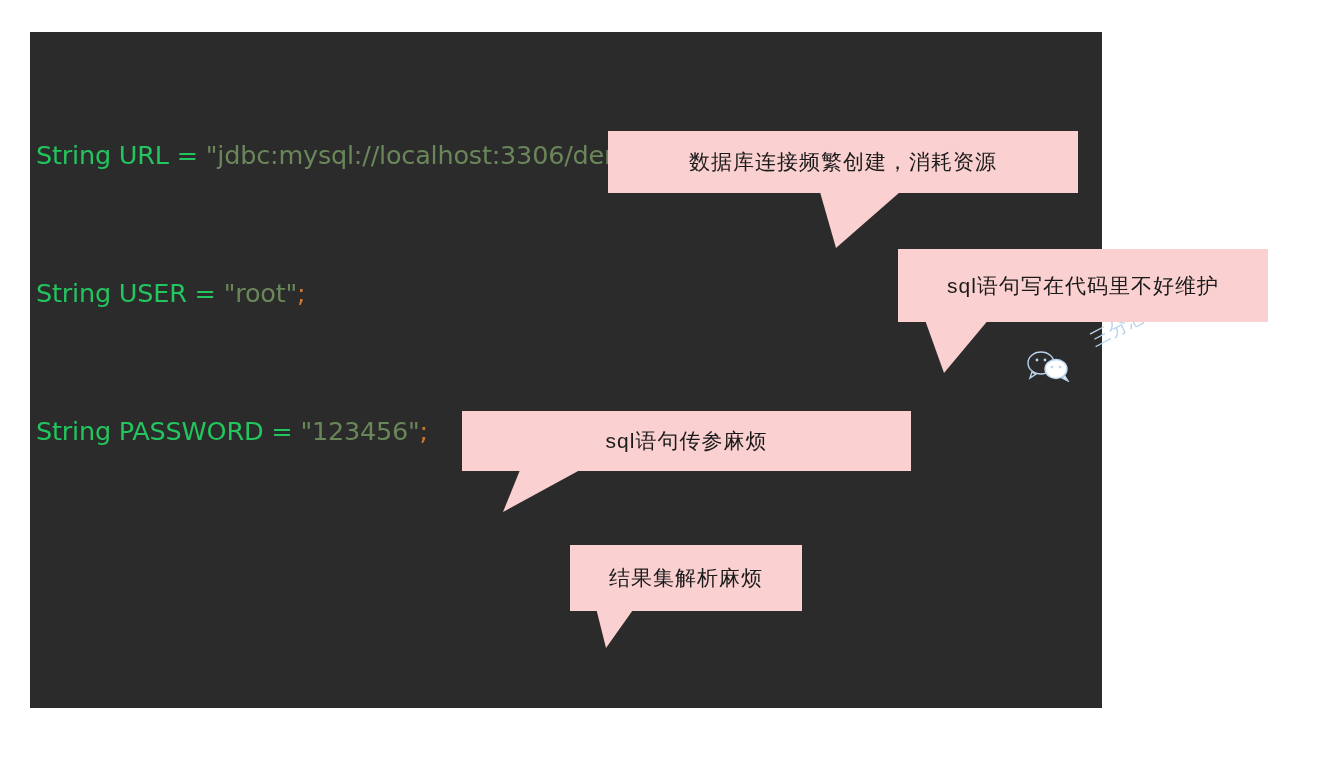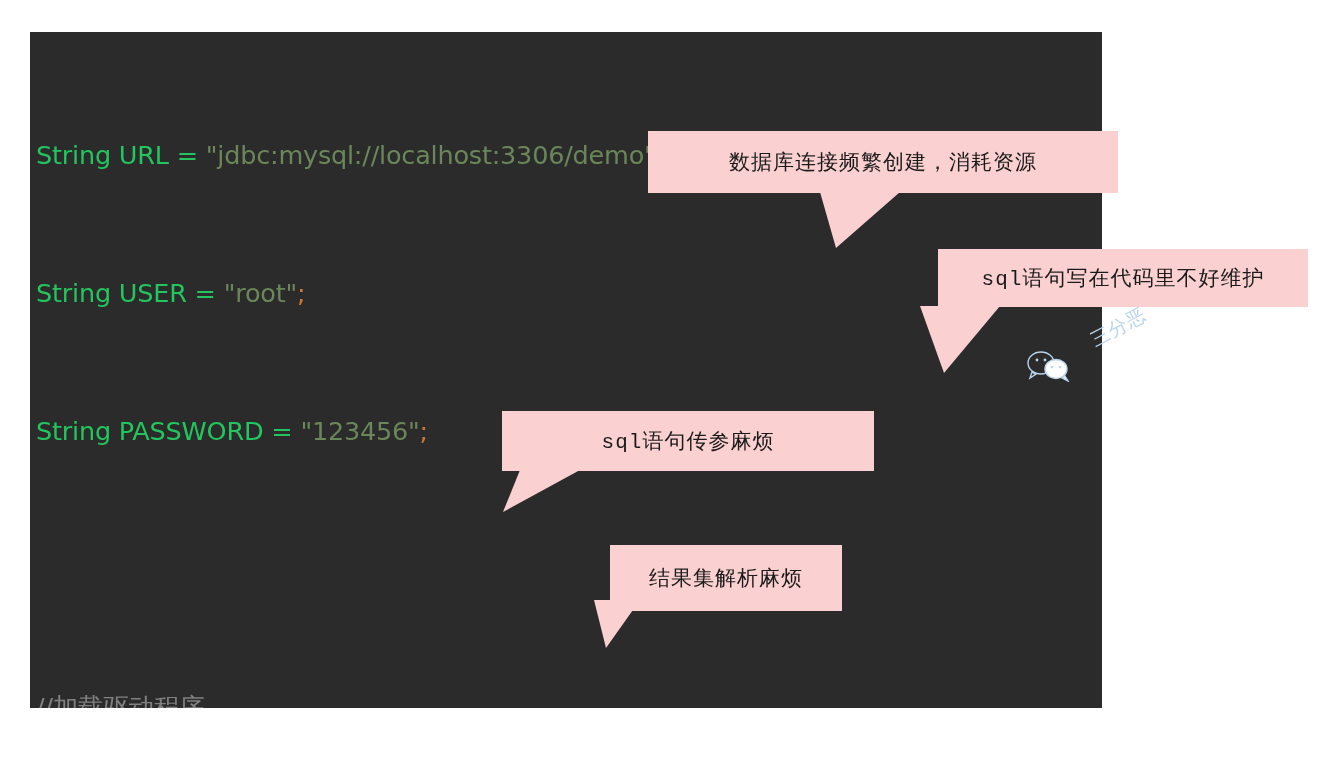--- a/index.html
+++ b/index.html
@@ -43,42 +43,41 @@
   .t-plain   { color: #22c55e; }
   .t-str     { color: #6a8759; }
   .t-punc    { color: #cc7832; }
   .t-cmt     { color: #808080; }
 
   
   .callout {
     position: absolute;
     background: #fbd0d0;
     color: #1a1a1a;
-    font-family: Liberation Mono, monospace;
+    font-family: Liberation Sans, sans-serif;
     font-size: 21px;
     display: flex;
     align-items: center;
     justify-content: center;
     text-align: center;
     box-sizing: border-box;
     padding: 0 12px;
     letter-spacing: 1px;
-    margin-left: 40px;
   }
   .tail {
     position: absolute;
     width: 0;
     height: 0;
     overflow: visible;
   }
   .tail svg { display: block; overflow: visible; }
 
   #callout-1 { left: 608px; top: 131px; width: 470px; height: 62px; }
-  #callout-2 { left: 898px; top: 249px; width: 370px; height: 58px; }
-  #callout-3 { left: 462px; top: 411px; width: 372px; height: 60px; }
+  #callout-2 { left: 898px; top: 249px; width: 370px; height: 73px; }
+  #callout-3 { left: 462px; top: 411px; width: 449px; height: 60px; }
   #callout-4 { left: 570px; top: 545px; width: 232px; height: 66px; }
 
   
   #watermark {
     position: absolute;
     left: 1022px;
     top: 328px;
     width: 176px;
     height: 66px;
     pointer-events: none;
@@ -109,21 +108,20 @@
   <div id="code-lines">
 
     <div class="cl"><span class="t-plain">String URL = </span><span class="t-str">"jdbc:mysql://localhost:3306/demo"</span><span class="t-punc">;</span></div>
 
     <div class="cl"><span class="t-plain">String USER = </span><span class="t-str">"root"</span><span class="t-punc">;</span></div>
 
     <div class="cl"><span class="t-plain">String PASSWORD = </span><span class="t-str">"123456"</span><span class="t-punc">;</span></div>
 
     <div class="cl">&nbsp;</div>
 
-    <div class="cl"><span class="t-cmt">//加载驱动程序</span></div>
 
     
 
     
 
     
 
     
 
     

